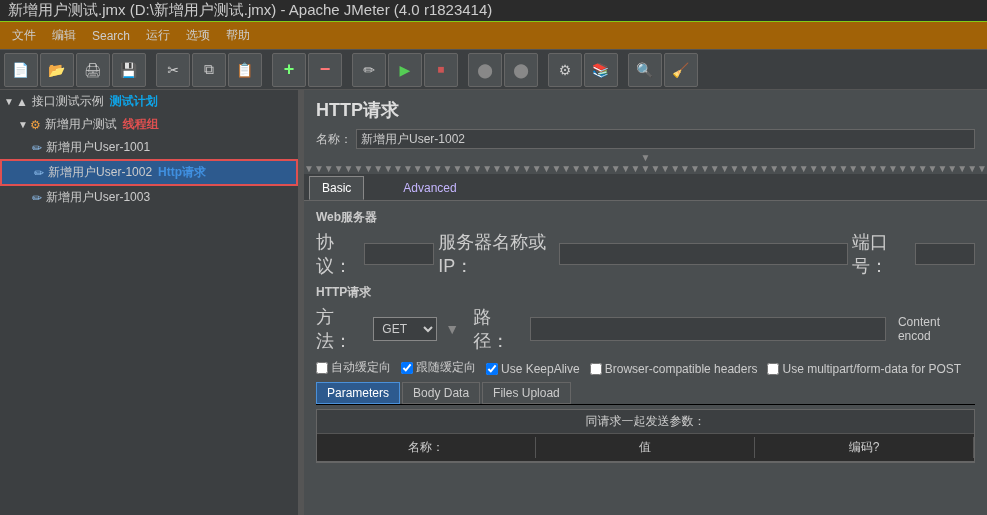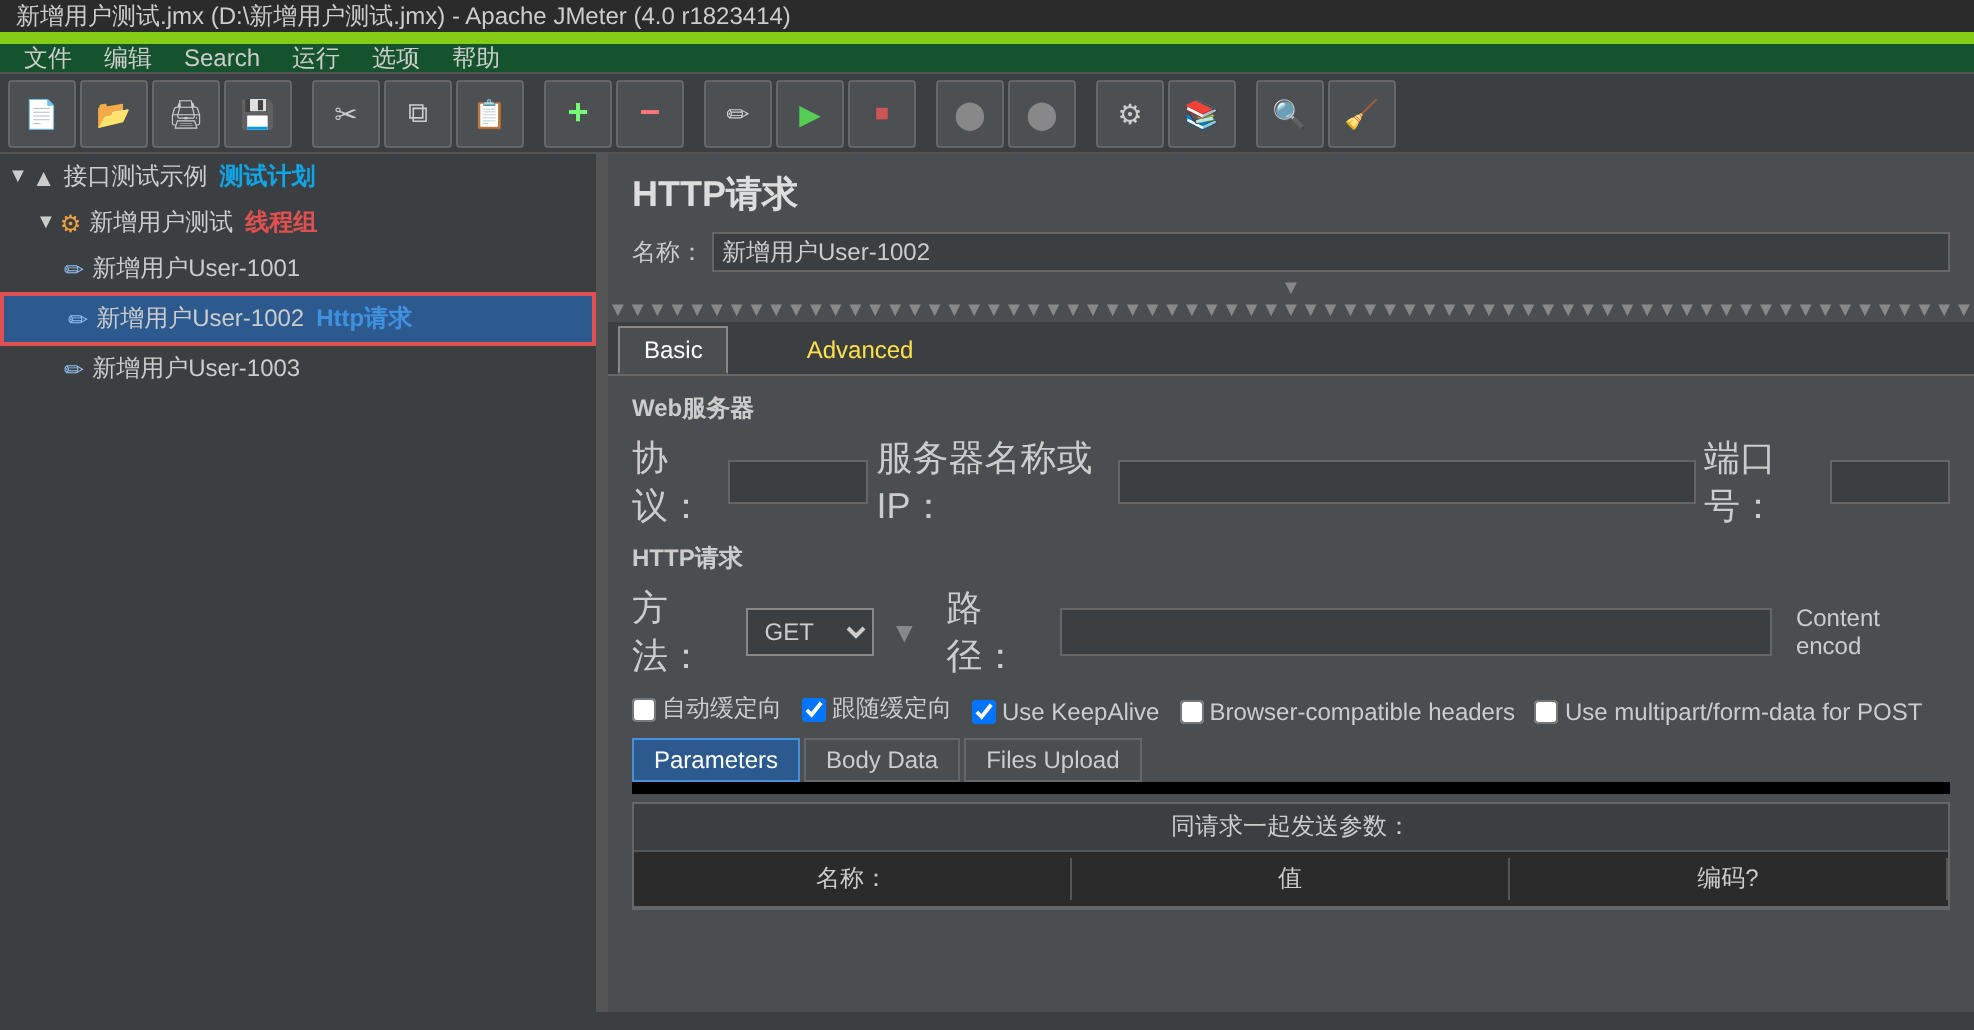--- a/index.html
+++ b/index.html
@@ -2,32 +2,32 @@
 <html><head>
   <meta charset="utf-8">
   <style>
     * { box-sizing: border-box; margin: 0; padding: 0; }
     body { font-family: 'SimSun', '宋体', sans-serif; font-size: 12px; background: #3c3f41; color: #ccc; width: 987px; height: 515px; overflow: hidden; }
 
     
     .title-bar {
       background: #2b2b2b;
       color: #ccc;
-      font-size: 12px;
+      font-size: 15px;
       padding: 3px 8px;
-      border-bottom: 6px solid #84cc16;
+      border-bottom: 1px solid #84cc16;
       height: 22px;
       display: flex;
       align-items: center;
     }
 
     
     .menu-bar {
-      background: #14532d;
-      height: 15px;
+      background: #a16207;
+      height: 28px;
       display: flex;
       align-items: center;
       border-bottom: 1px solid #555;
       padding: 0 4px;
     }
     .menu-item {
       padding: 2px 8px;
       color: #ccc;
       cursor: pointer;
       font-size: 12px;
@@ -138,21 +138,21 @@
       display: flex;
       background: #3c3f41;
       border-bottom: 1px solid #666;
       padding: 0 5px;
       gap: 24px;
     }
     .tab {
       padding: 4px 12px;
       cursor: pointer;
       font-size: 12px;
-      color: #fde047;
+      color: #c4b5fd;
       border: 1px solid transparent;
       margin-right: 2px;
       margin-top: 2px;
     }
     .tab.active {
       background: #4a4e50;
       border: 1px solid #888;
       border-bottom: 1px solid #4a4e50;
       color: #fff;
     }
@@ -238,21 +238,21 @@
     }
     input[type=checkbox] {
       width: 12px;
       height: 12px;
       cursor: pointer;
     }
 
     
     .sub-tabs-bar {
       display: flex;
-      border-bottom: 6px solid #000000;
+      border-bottom: 1px solid #000000;
       margin-bottom: 4px;
     }
     .sub-tab {
       padding: 3px 10px;
       cursor: pointer;
       font-size: 12px;
       color: #ccc;
       border: 1px solid #666;
       margin-right: 2px;
       background: #4a4e50;

